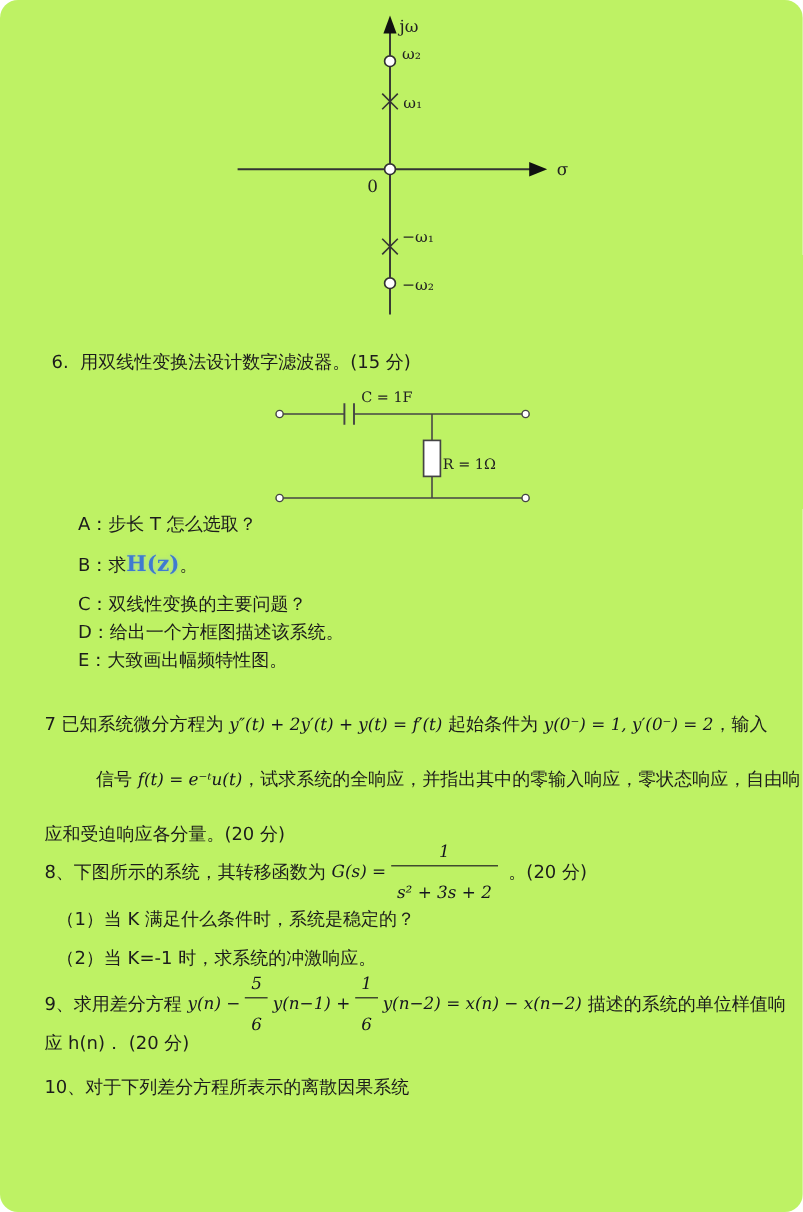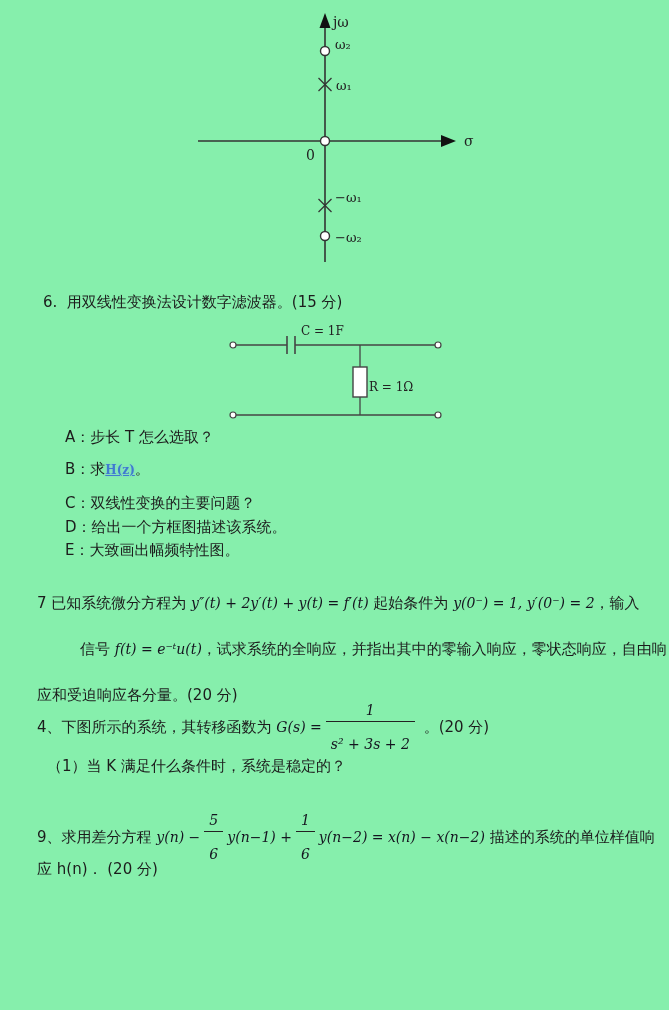--- a/index.html
+++ b/index.html
@@ -1,30 +1,29 @@
 <!DOCTYPE html>
 <html><head>
 <meta charset="utf-8">
 <style>
   html,body { margin:0; padding:0; background:#ffffff; }
   .page {
-    position:relative; width:669px; height:1010px; background:#86efac;
+    position:relative; width:669px; height:1010px; background:#bef264;
     font-family:"DejaVu Sans","Liberation Sans",sans-serif;
-    color:#1c1c1c; overflow:hidden;
+    color:#1c1c1c; overflow:hidden;border-radius:15px;
   }
   .row { position:absolute; white-space:pre; font-size:15px; line-height:1.25; }
   .math {
     font-family:"DejaVu Serif","Liberation Serif",serif;
     font-style:italic; font-size:14px; color:#14141f;
   }
   .math-blue {
     font-family:"DejaVu Serif","Liberation Serif",serif;
-    font-size:12px; color:#3f7ad0; font-weight:bold;
+    font-size:18px; color:#3f7ad0; font-weight:bold;
     text-shadow:0 0 3px rgba(130,180,235,0.55);
-    text-decoration:underline;
   }
   .eq-row { display:flex; align-items:center; white-space:pre; }
   .frac { display:inline-flex; flex-direction:column; align-items:center; margin:0 4px; }
   .frac .num { display:block; padding:0 5px 1px 5px; text-align:center; }
   .frac .den { display:block; border-top:1px solid #222; padding:14px 5px 0 5px; text-align:center; }
   svg text { font-family:"DejaVu Serif","Liberation Serif",serif; fill:#222; }
   .diagram { position:absolute; }
 </style>
 </head>
 <body>
@@ -81,41 +80,43 @@
   <div class="row" style="left:65px; top:460px;"><span>B：求</span><span class="math-blue">H(z)</span><span>。</span></div>
   <div class="row" style="left:65px; top:494px;">C：双线性变换的主要问题？</div>
   <div class="row" style="left:65px; top:518px;">D：给出一个方框图描述该系统。</div>
   <div class="row" style="left:65px; top:541px;">E：大致画出幅频特性图。</div>
 
   <div class="row" style="left:37px; top:594px;"><span>7 已知系统微分方程为 </span><span class="math">y″(t) + 2y′(t) + y(t) = f′(t)</span><span> 起始条件为 </span><span class="math">y(0⁻) = 1, y′(0⁻) = 2</span><span>，输入</span></div>
   <div class="row" style="left:37px; top:640px;margin-left:43px;"><span>信号 </span><span class="math">f(t) = e⁻ᵗu(t)</span><span>，试求系统的全响应，并指出其中的零输入响应，零状态响应，自由响</span></div>
   <div class="row" style="left:37px; top:686px;">应和受迫响应各分量。(20 分)</div>
 
   <div class="row eq-row" style="left:37px; top:702px;">
-    <span>4、下图所示的系统，其转移函数为 </span>
+    <span>8、下图所示的系统，其转移函数为 </span>
     <span class="math">G(s) =</span>
     <span class="frac math">
       <span class="num">1</span>
       <span class="den">s² + 3s + 2</span>
     </span>
     <span> 。(20 分)</span>
   </div>
   <div class="row" style="left:47px; top:757px;">（1）当 K 满足什么条件时，系统是稳定的？</div>
+  <div class="row" style="left:47px; top:789px;">（2）当 K=-1 时，求系统的冲激响应。</div>
 
   <div class="row eq-row" style="left:37px; top:812px;">
     <span>9、求用差分方程 </span>
     <span class="math">y(n) −</span>
     <span class="frac math">
       <span class="num">5</span>
       <span class="den">6</span>
     </span>
     <span class="math">y(n−1) +</span>
     <span class="frac math">
       <span class="num">1</span>
       <span class="den">6</span>
     </span>
     <span class="math">y(n−2) = x(n) − x(n−2)</span>
     <span> 描述的系统的单位样值响</span>
   </div>
   <div class="row" style="left:37px; top:860px;">应 h(n)． (20 分)</div>
 
+  <div class="row" style="left:37px; top:897px;">10、对于下列差分方程所表示的离散因果系统</div>
 
 </div>
 
 </body></html>

